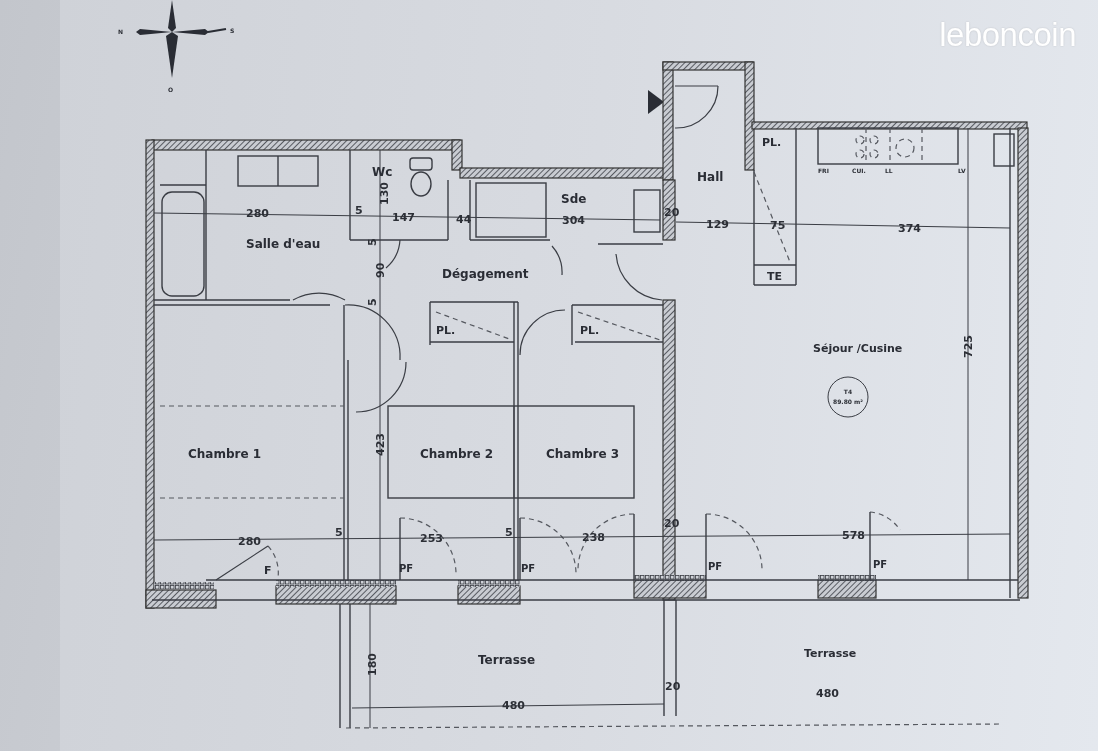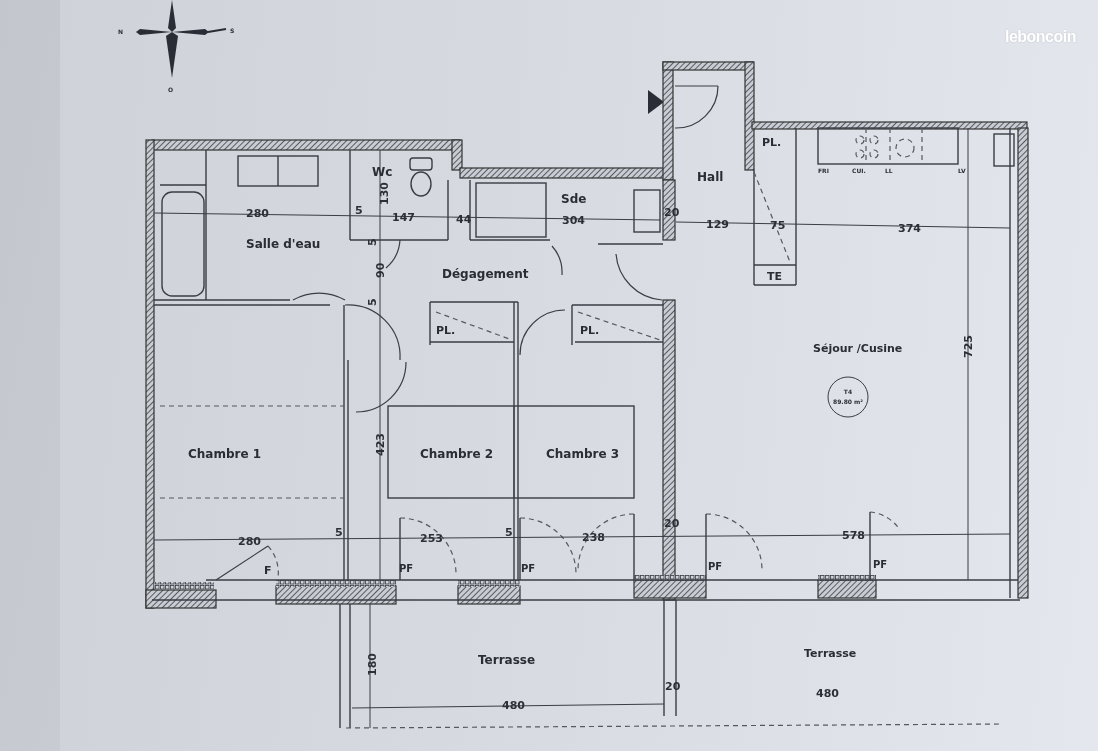--- a/index.html
+++ b/index.html
@@ -16,22 +16,22 @@
   .lbl { font-family:"DejaVu Sans", sans-serif; font-weight:bold; fill:#2a2d35; }
   .dim { font-family:"DejaVu Sans", sans-serif; font-weight:bold; fill:#2c2f36; font-size:11px; }
   .small { font-family:"DejaVu Sans", sans-serif; font-weight:bold; fill:#2c2f36; font-size:6px; }
   .wall { fill:url(#hatch); stroke:#333; stroke-width:1.2; }
   .thin { stroke:#3a3d44; stroke-width:1.4; fill:none; }
   .dline { stroke:#3a3d44; stroke-width:1; fill:none; }
   .dash { stroke:#55585f; stroke-width:1.2; fill:none; stroke-dasharray:5 4; }
   .door { stroke:#3a3d44; stroke-width:1.2; fill:none; }
   #brand {
     position:absolute; right:22px; top:16px; color:#ffffff;
-    font-family:"Liberation Sans", sans-serif; font-size:16px; font-weight:bold;
-    letter-spacing:-0.5px; text-shadow:0 0 2px rgba(0,0,0,0.15);margin-top:12px;
+    font-family:"Liberation Sans", sans-serif; font-size:33px; font-weight:normal;
+    letter-spacing:-0.5px; text-shadow:0 0 2px rgba(0,0,0,0.15);
   }
 </style>
 </head>
 <body>
 
 <div id="paper"></div>
 
 <svg id="plan" width="1098" height="751" viewBox="0 0 1098 751">
   <defs>
     <pattern id="hatch" patternUnits="userSpaceOnUse" width="4" height="4" patternTransform="rotate(45)">

